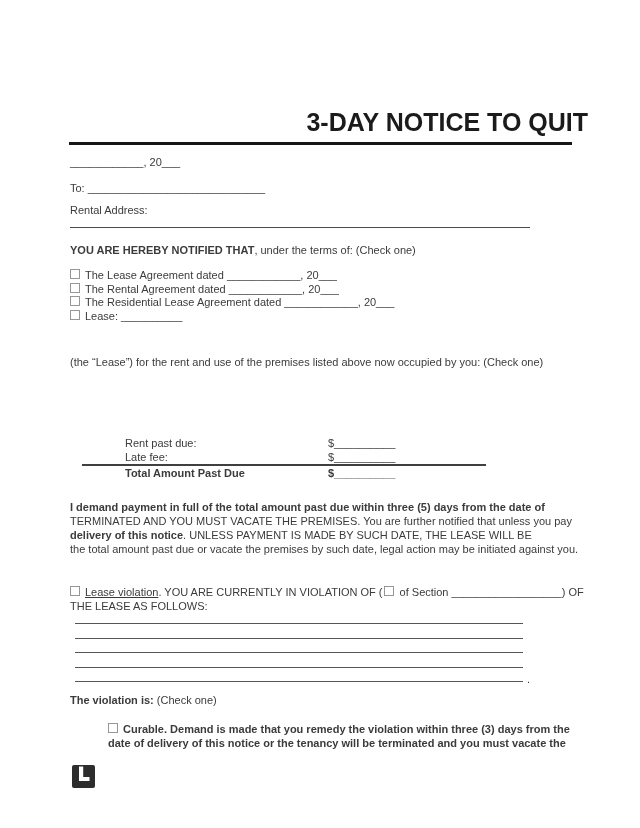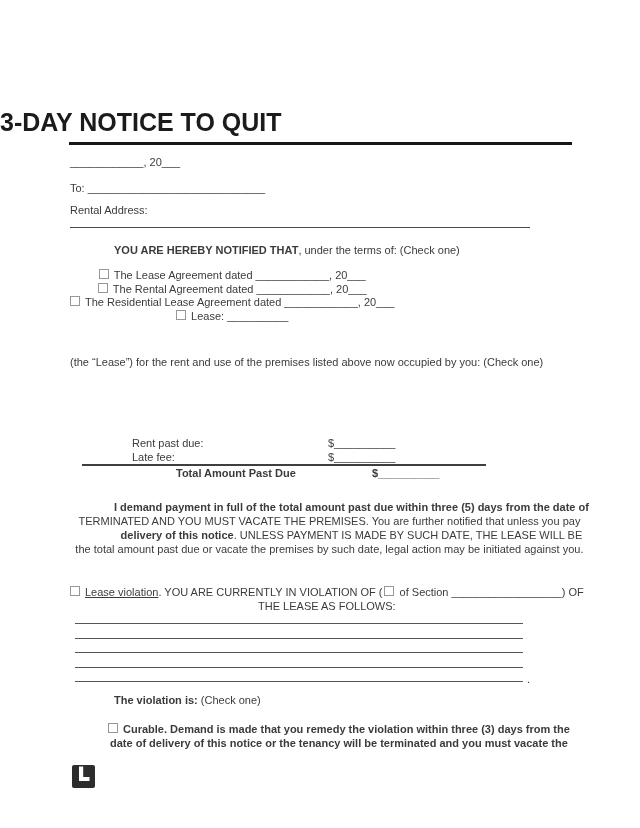--- a/index.html
+++ b/index.html
@@ -1,37 +1,37 @@
 <!DOCTYPE html>
 <html><head>
 <meta charset="utf-8">
 <style>
   html,body { margin:0; padding:0; background:#ffffff; }
   .page {
     position:relative; width:640px; height:828px; background:#ffffff;
     font-family:"Liberation Sans", sans-serif; font-size:11px; color:#3b3b3b;
     overflow:hidden;
   }
-  .abs { position:absolute; left:70px; white-space:nowrap;text-align:center; }
-  .b { font-weight:bold;margin-left:44px; }
+  .abs { position:absolute; left:70px; white-space:nowrap; }
+  .b { font-weight:bold; }
   .u { text-decoration:underline; }
   .title {
-    position:absolute; top:108px; left:0; width:588px; text-align:left;
+    position:absolute; top:108px; left:0; width:588px; text-align:right;
     font-size:25px; font-weight:bold; color:#1b1b1b; white-space:nowrap;
   }
   .rule { position:absolute; top:142px; left:69px; width:503px; height:3px; background:#171717; }
   .cb {
     display:inline-block; width:8px; height:8px; border:1px solid #979797;
     margin-right:5px; background:#fff; vertical-align:0px;
   }
   .cb-inline { margin:0 3px 0 1px; }
   .options { line-height:13.6px; }
   .para { line-height:14px; }
   .rental-line { position:absolute; top:227px; left:70px; width:460px; border-top:1px solid #4c4c4c; height:0; }
-  .amt-label { position:absolute; left:132px; white-space:nowrap; }
+  .amt-label { position:absolute; left:125px; white-space:nowrap; }
   .amt-value { position:absolute; left:328px; white-space:nowrap; }
   .amt-divider { position:absolute; top:464px; left:82px; width:404px; border-top:2px solid #3f3f3f; height:0; }
   .blank-lines { position:absolute; top:610px; left:75px; width:448px; }
   .bl { height:13.4px; border-bottom:1px solid #565656; position:relative; }
   .bl .period { position:absolute; right:-7px; bottom:-4px; }
   .curable { left:108px; line-height:13.8px; font-weight:bold; }
   .logo { position:absolute; left:72px; top:765px; width:23px; height:23px; }
 </style>
 </head>
 <body>

